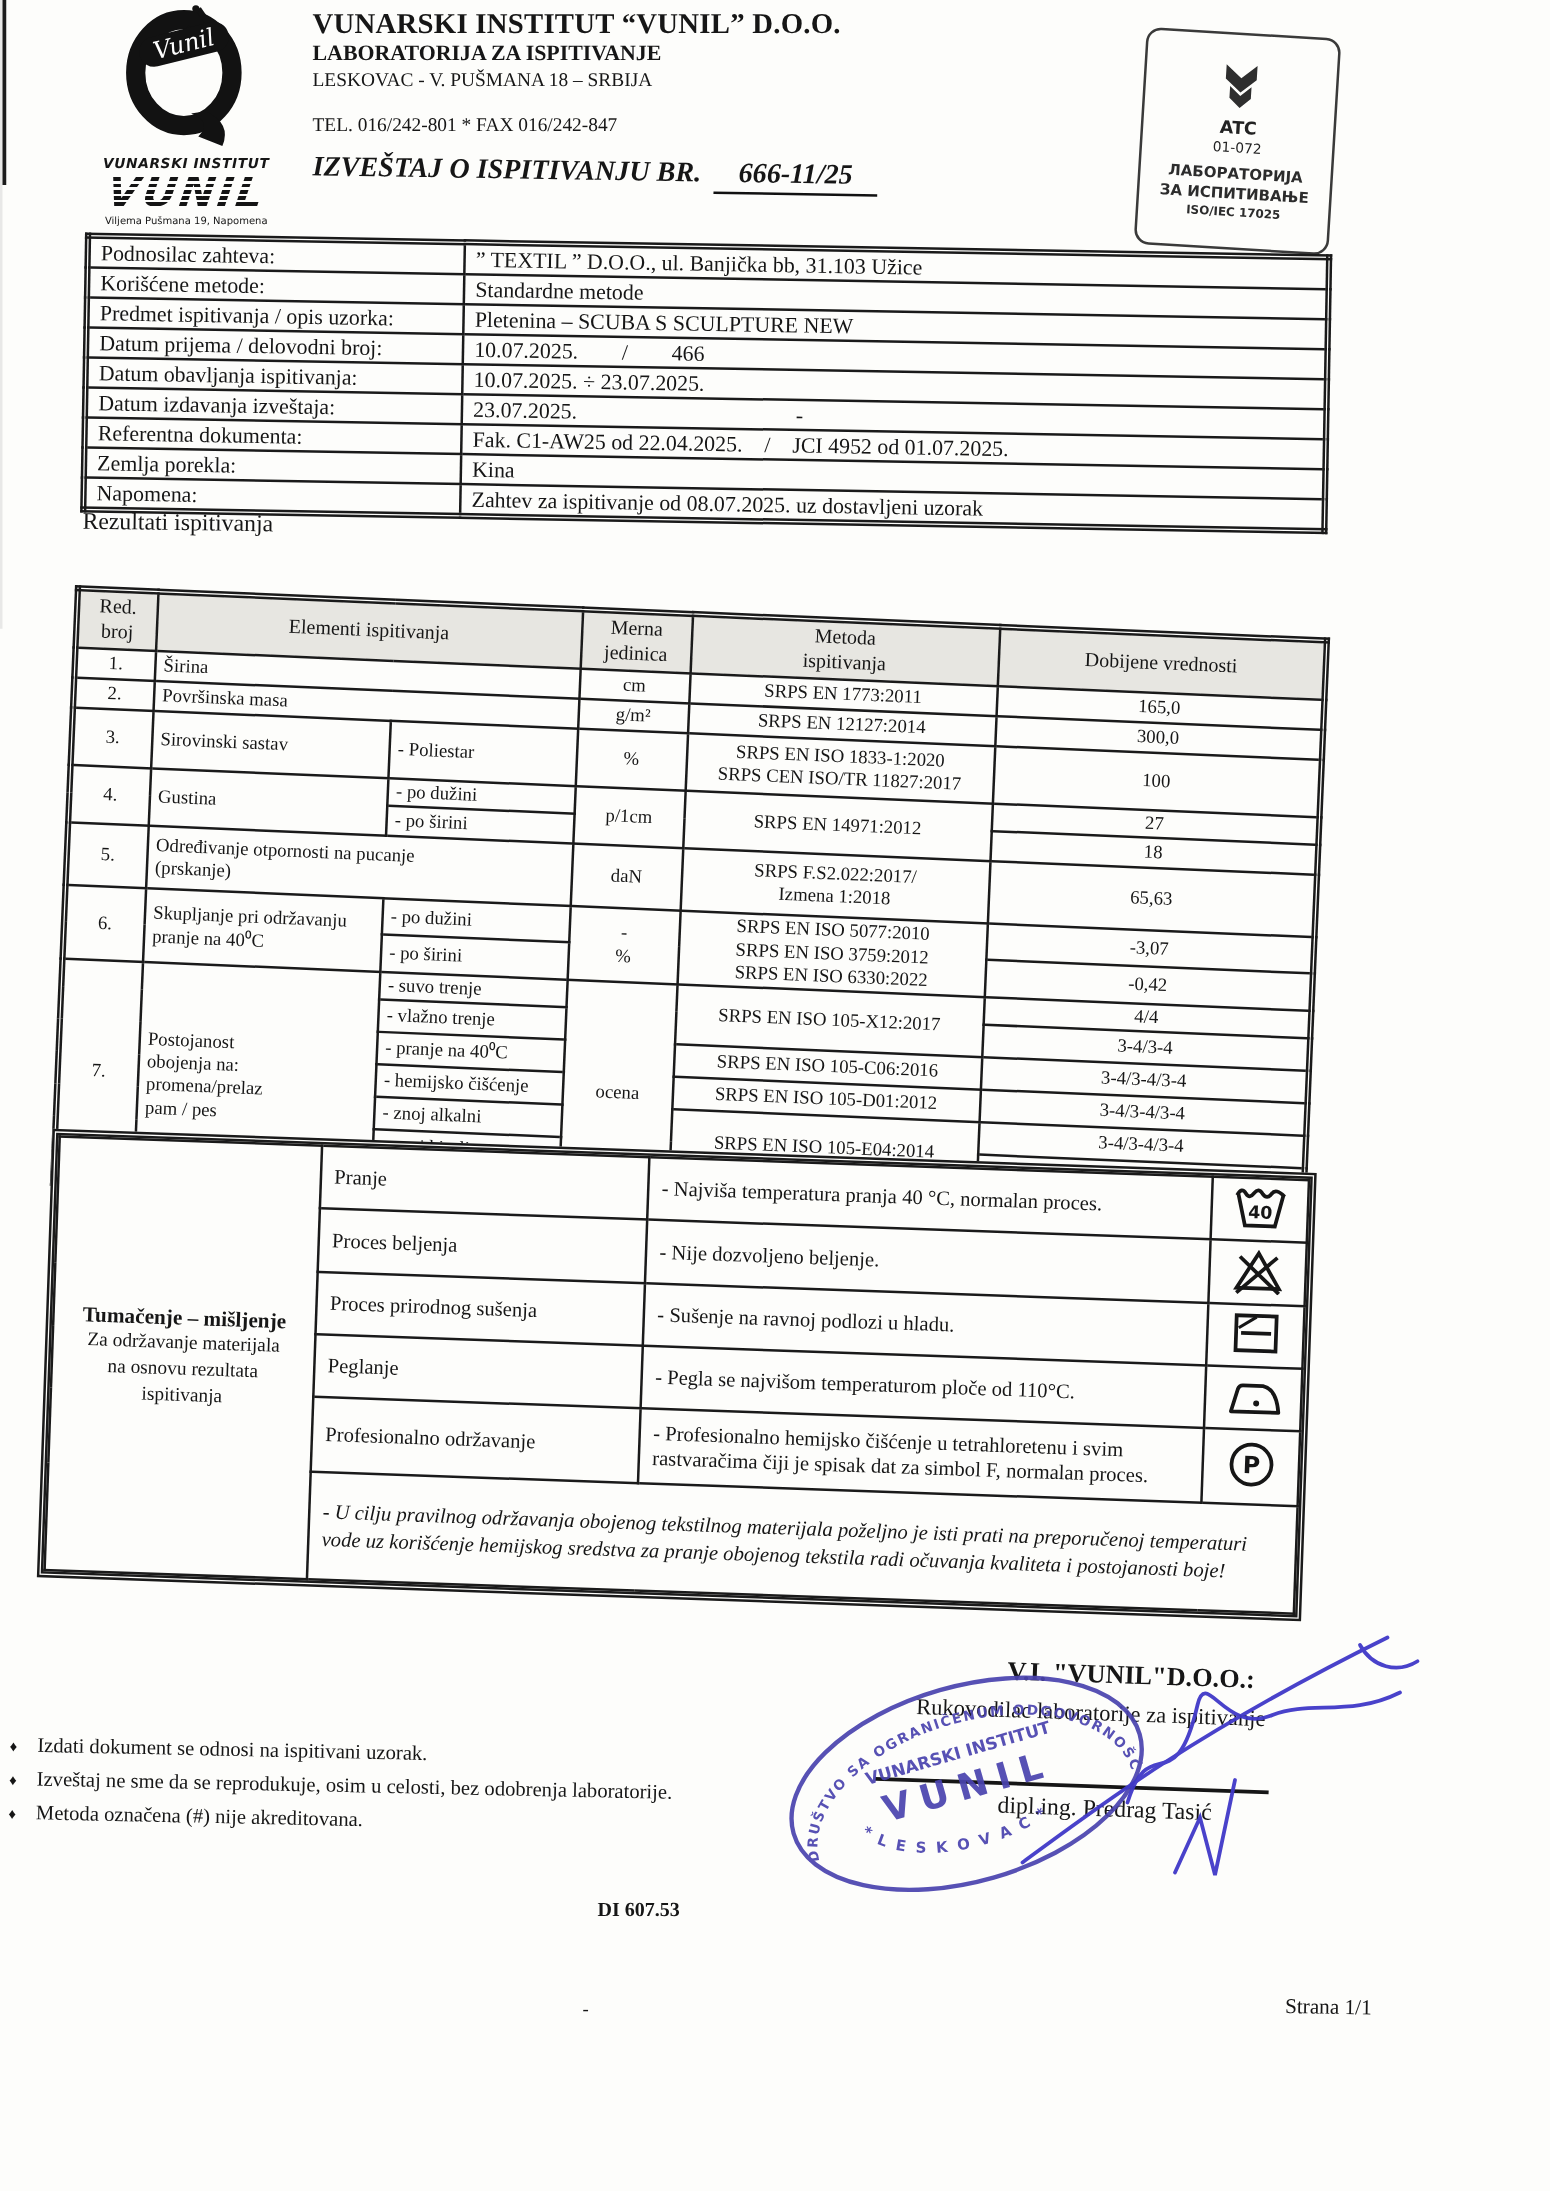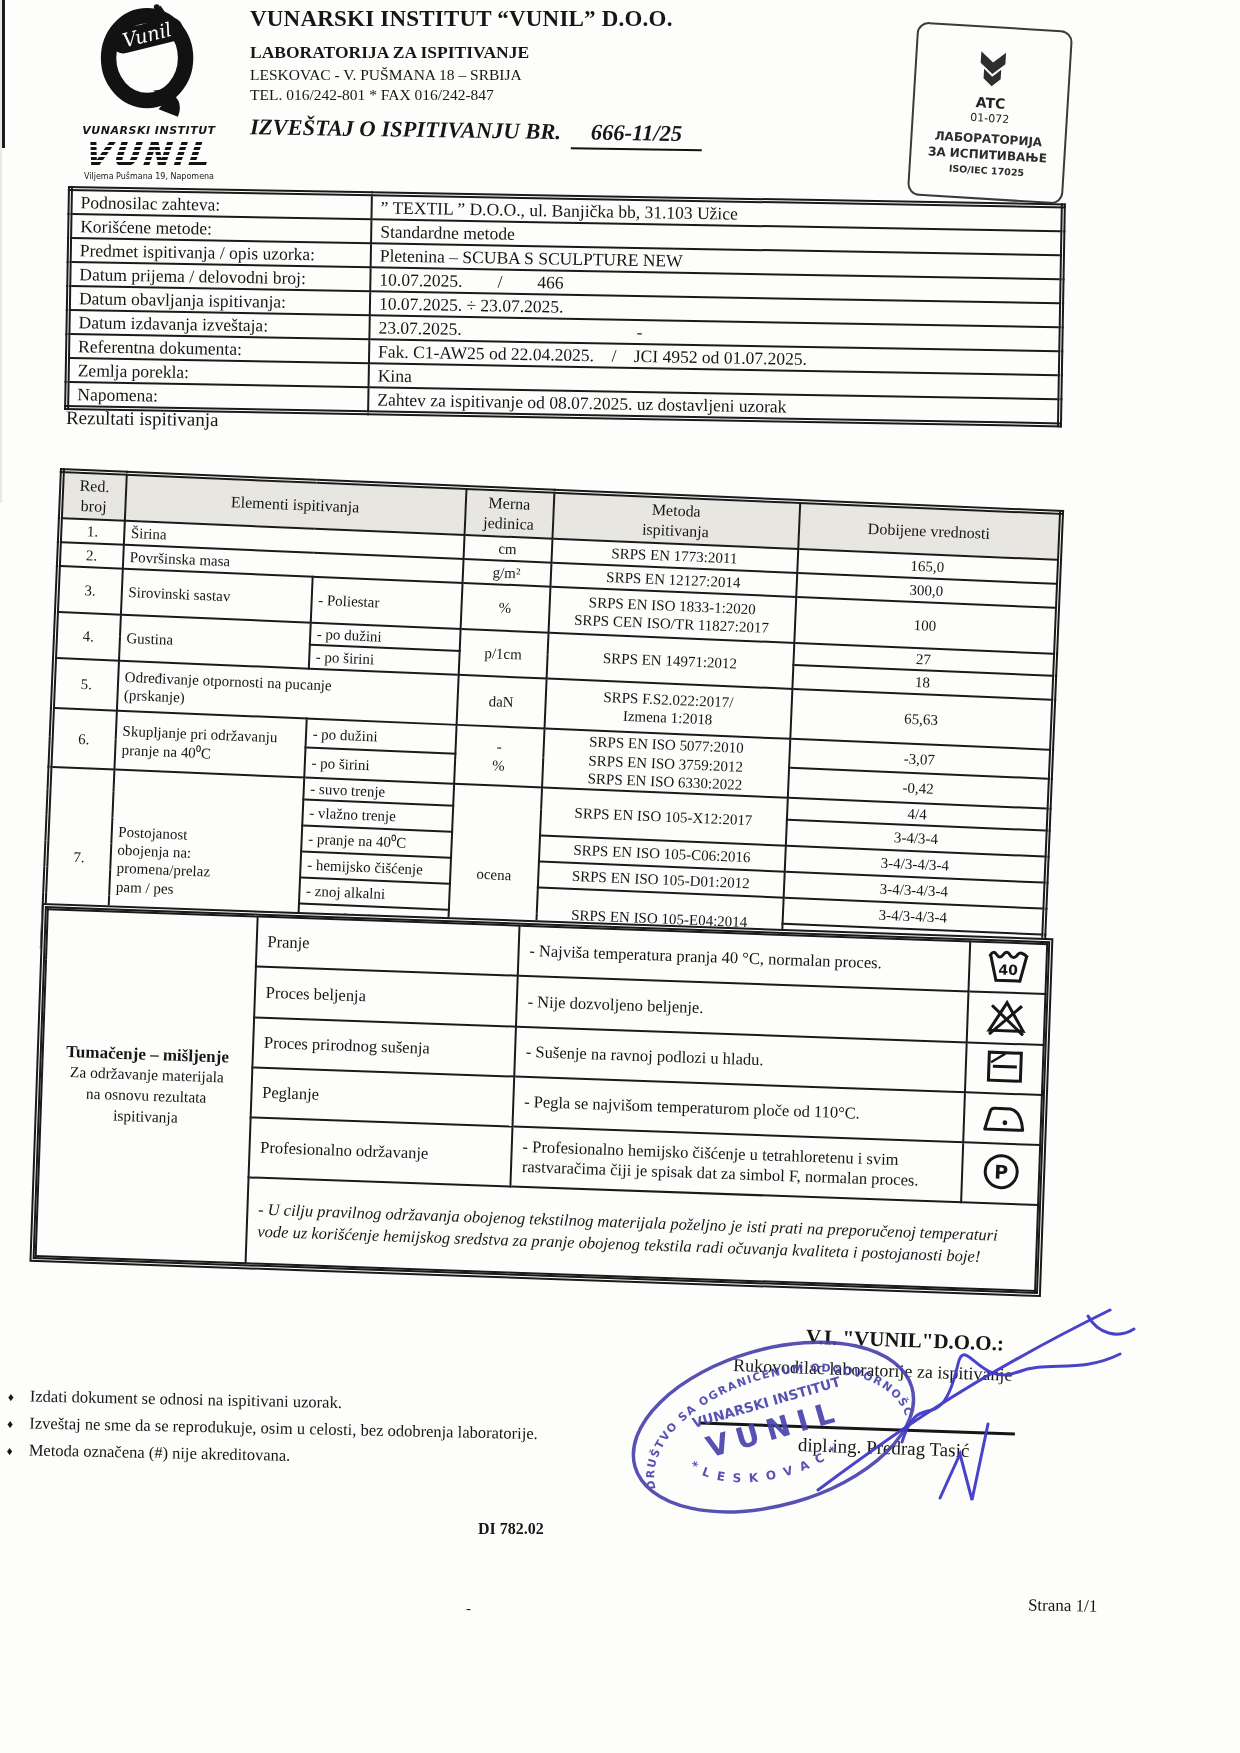--- a/index.html
+++ b/index.html
@@ -9,23 +9,23 @@
   
   .edge-artifact{position:absolute;left:2px;top:0;width:3px;height:148px;background:#1c1c1c;}
   .logo-block{left:64px;top:4px;width:170px;text-align:center;font-family:"DejaVu Sans",sans-serif;}
   .logo-inst{font:italic 700 11px "DejaVu Sans",sans-serif;letter-spacing:.5px;margin-top:2px;}
   .wordmark-wrap{position:relative;display:inline-block;}
   .wordmark{font:italic 800 34px "DejaVu Sans",sans-serif;letter-spacing:2px;transform:skewX(-8deg);color:#141414;line-height:1;}
   .wordmark-stripes{position:absolute;inset:0;background:repeating-linear-gradient(180deg,rgba(255,255,255,0) 0 3px,#fdfdfb 3px 5px);pointer-events:none;}
   .logo-addr{font:400 8px "DejaVu Sans",sans-serif;margin-top:1px;}
   .center-head{left:250px;top:6px;width:610px;}
   .ch1{font-size:23px;font-weight:bold;letter-spacing:.2px;}
-  .ch2{font-size:17.5px;font-weight:bold;margin-top:10px;}
+  .ch2{font-size:17.5px;font-weight:bold;margin-top:0;}
   .ch3{font-size:15.5px;margin-top:3px;}
-  .ch4{font-size:15.5px;margin-top:2px;}
+  .ch4{font-size:15.5px;margin-top:18px;}
   .report-title{margin-top:15px;font-size:22.5px;font-weight:bold;font-style:italic;transform:rotate(.9deg);white-space:nowrap;}
   .report-no{display:inline-block;border-bottom:2.5px solid #111;padding:0 20px 2px 20px;margin-left:10px;}
   .atc-badge{left:912px;top:26px;width:152px;height:170px;border:2px solid #3a3a3a;border-radius:12px;
              transform:rotate(3.5deg);display:flex;flex-direction:column;align-items:center;justify-content:center;
              font-family:"DejaVu Sans",sans-serif;background:#fdfdfb;gap:1px;}
   .atc-name{font-size:14px;font-weight:bold;color:#222;}
   .atc-num{font-size:11px;color:#222;margin-bottom:6px;}
   .atc-lab{font-size:12px;font-weight:bold;color:#2c2c2c;line-height:1.25;}
   .atc-iso{font-size:9.5px;font-weight:bold;color:#2c2c2c;margin-top:1px;}
   
@@ -400,17 +400,17 @@
     <div class="bullet-row">
       <span class="bullet-marker">♦</span>
       <span>Izveštaj ne sme da se reprodukuje, osim u celosti, bez odobrenja laboratorije.</span>
     </div>
     <div class="bullet-row">
       <span class="bullet-marker">♦</span>
       <span>Metoda označena (#) nije akreditovana.</span>
     </div>
   </div>
 
-  <div class="abs f-di">DI 782.02</div>
+  <div class="abs f-di">DI 607.53</div>
   <span class="abs stray" style="left:466px;top:1600px;">-</span>
   <div class="abs f-strana">Strana 1/1</div>
 
 </div>
 
 </body></html>

